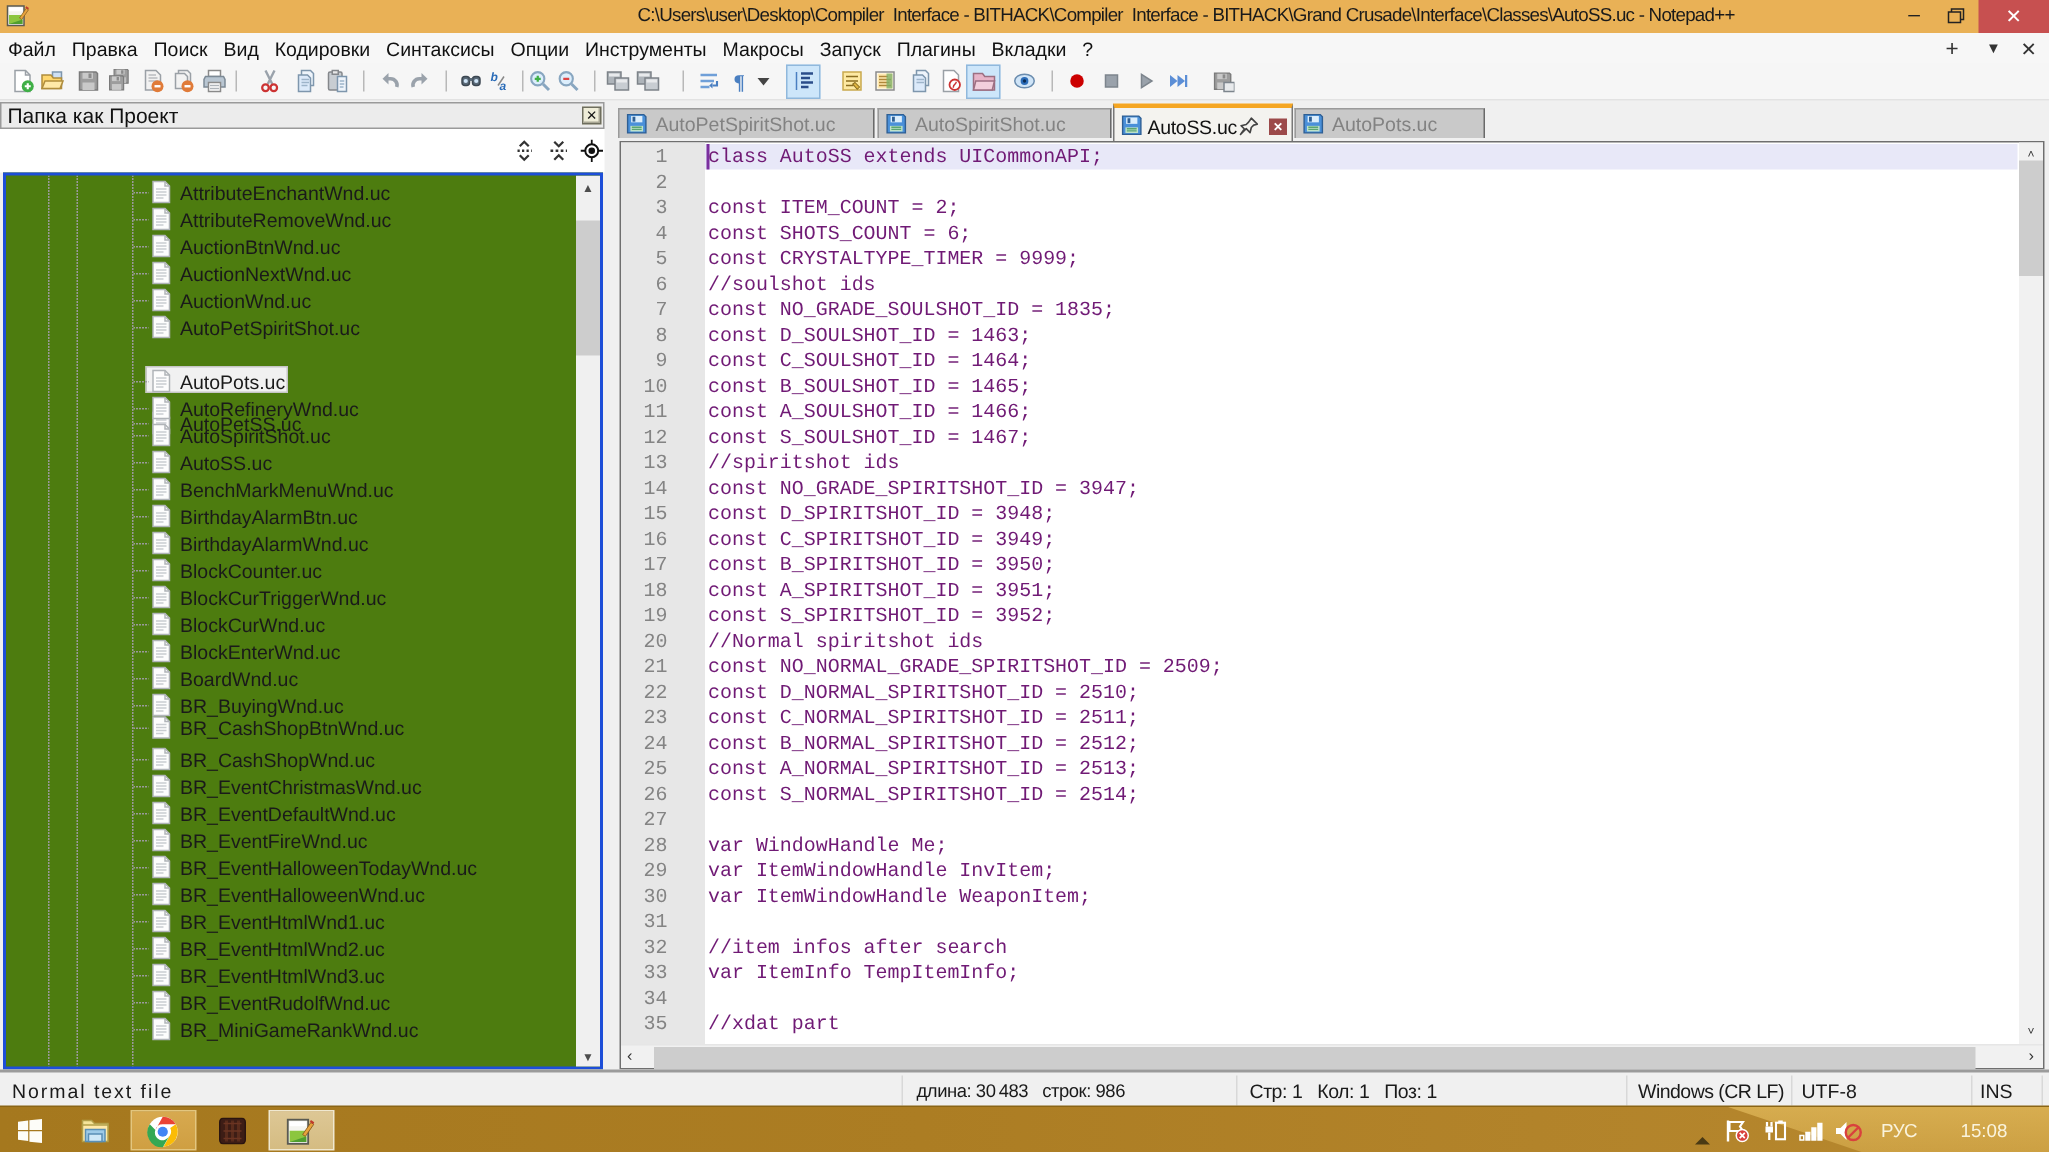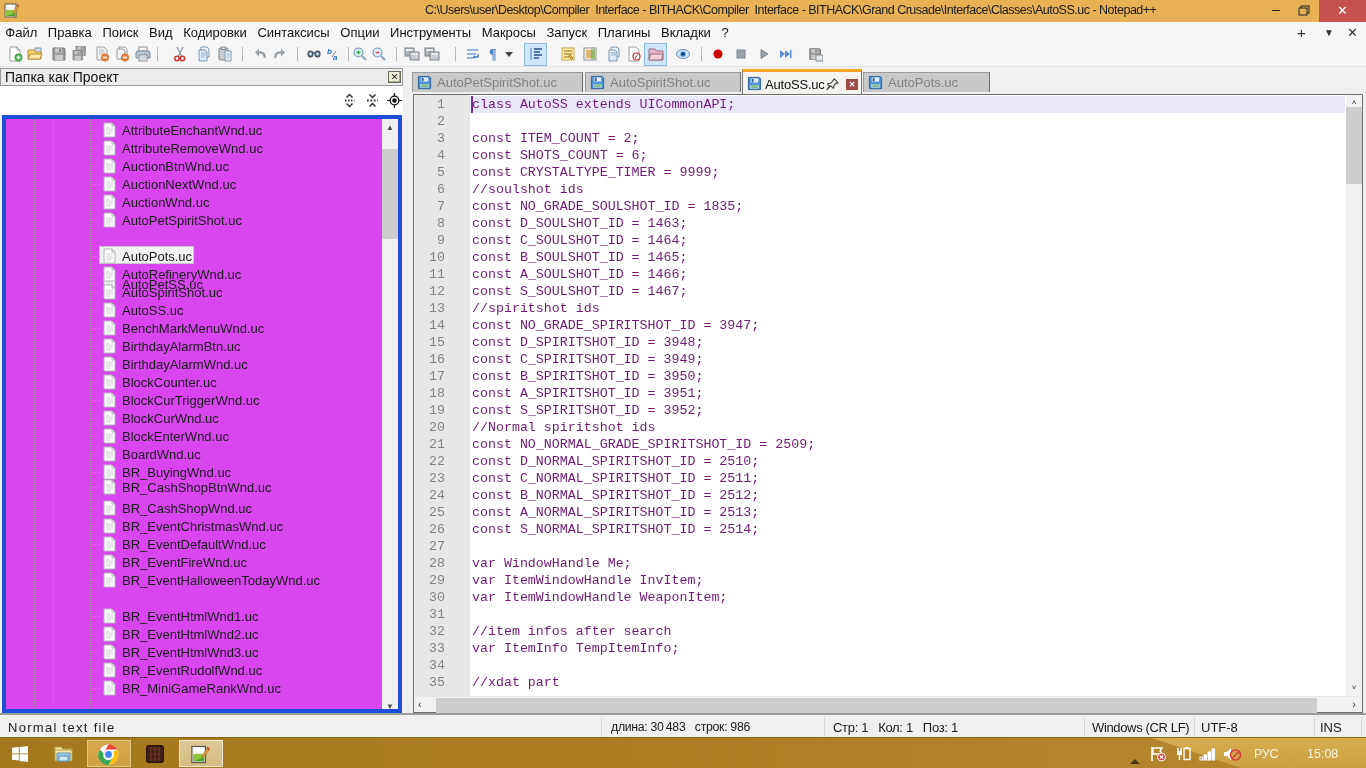--- a/index.html
+++ b/index.html
@@ -9,21 +9,21 @@
 #ttext{position:absolute;left:425px;top:3px;font-size:12.5px;color:#1a1a1a;white-space:pre;letter-spacing:-0.5px;}
 .wbtn{position:absolute;top:0;height:22px;color:#222;text-align:center;}
 #btn-close{left:1319px;width:47px;background:#c75050;color:#fff;font-size:13px;line-height:21px;}
 #menubar{position:absolute;left:0;top:22px;width:1366px;height:20px;background:#f7f7f7;font-size:13px;color:#111;}
 .mi{display:inline-block;padding:3px 5.3px 0 5.3px;height:20px;}
 #toolbar{position:absolute;left:0;top:42px;width:1366px;height:25px;background:#f6f6f6;border-bottom:1px solid #e2e2e2;}
 
 #ptitle{position:absolute;left:0;top:68px;width:403px;height:18px;background:#ececec;border:1px solid #9a9a9a;font-size:14px;color:#111;padding:0 0 0 4px;line-height:17px;}
 #pclose{position:absolute;left:388px;top:71px;width:13px;height:12px;background:#efedd8;border:1px solid #6e6e5e;box-shadow:inset -1px -1px 0 #a9a795;font-size:9px;line-height:10px;text-align:center;color:#111;}
 #pbtns{position:absolute;left:0;top:86px;width:403px;height:29px;background:#fff;}
-#tree{position:absolute;left:2px;top:115px;width:400px;height:598px;background:#d946ef;border:4px solid #1d4ed8;overflow:hidden;}
+#tree{position:absolute;left:2px;top:115px;width:400px;height:598px;background:#4d7c0f;border:2px solid #1d4ed8;overflow:hidden;}
 .vdot{position:absolute;top:0;bottom:0;width:1px;background-image:repeating-linear-gradient(to bottom,#9a9a9a 0 1px,transparent 1px 2px);}
 .trow{position:absolute;left:0;height:18px;width:100%;}
 .conn{position:absolute;left:85px;top:9px;width:10px;height:1px;background-image:repeating-linear-gradient(to right,#9a9a9a 0 1px,transparent 1px 2px);}
 .ticon{position:absolute;left:97px;top:1px;}
 .tlbl{position:absolute;left:116px;top:2px;font-size:13px;color:#1a1a1a;white-space:pre;}
 .selbox{position:absolute;left:93px;top:-1px;width:95px;height:18px;background:#f1f1f1;border:1px solid #c6c6c6;}
 #treesb{position:absolute;right:0px;top:0px;width:16px;height:596px;background:#f0f0f0;}
 #treesb .thumb{position:absolute;left:0px;top:30px;width:16px;height:90px;background:#cdcdcd;}
 .sbarrow{position:absolute;width:16px;height:16px;font-size:8px;color:#4d4d4d;text-align:center;line-height:16px;}
 
@@ -515,20 +515,29 @@
       <span class="tlbl">BR_EventFireWnd.uc</span>
     </div>
     <div class="trow" style="top:452px;">
       <span class="conn"></span>
       <span class="ticon"><svg width="13" height="16" viewBox="0 0 13 16">
           <path d="M1 1h8l3 3v11H1z" fill="#fdfdfd" stroke="#b0b4b8"></path>
           <path d="M9 1v3h3" fill="none" stroke="#b0b4b8"></path>
           <path d="M3 6h7M3 8h7M3 10h7M3 12h5" stroke="#c9cdd1" stroke-width="0.9"></path>
         </svg></span>
       <span class="tlbl">BR_EventHalloweenTodayWnd.uc</span>
+    </div>
+    <div class="trow" style="top:470px;">
+      <span class="conn"></span>
+      <span class="ticon"><svg width="13" height="16" viewBox="0 0 13 16">
+          <path d="M1 1h8l3 3v11H1z" fill="#fdfdfd" stroke="#b0b4b8"></path>
+          <path d="M9 1v3h3" fill="none" stroke="#b0b4b8"></path>
+          <path d="M3 6h7M3 8h7M3 10h7M3 12h5" stroke="#c9cdd1" stroke-width="0.9"></path>
+        </svg></span>
+      <span class="tlbl">BR_EventHalloweenWnd.uc</span>
     </div>
     <div class="trow" style="top:488px;">
       <span class="conn"></span>
       <span class="ticon"><svg width="13" height="16" viewBox="0 0 13 16">
           <path d="M1 1h8l3 3v11H1z" fill="#fdfdfd" stroke="#b0b4b8"></path>
           <path d="M9 1v3h3" fill="none" stroke="#b0b4b8"></path>
           <path d="M3 6h7M3 8h7M3 10h7M3 12h5" stroke="#c9cdd1" stroke-width="0.9"></path>
         </svg></span>
       <span class="tlbl">BR_EventHtmlWnd1.uc</span>
     </div>

